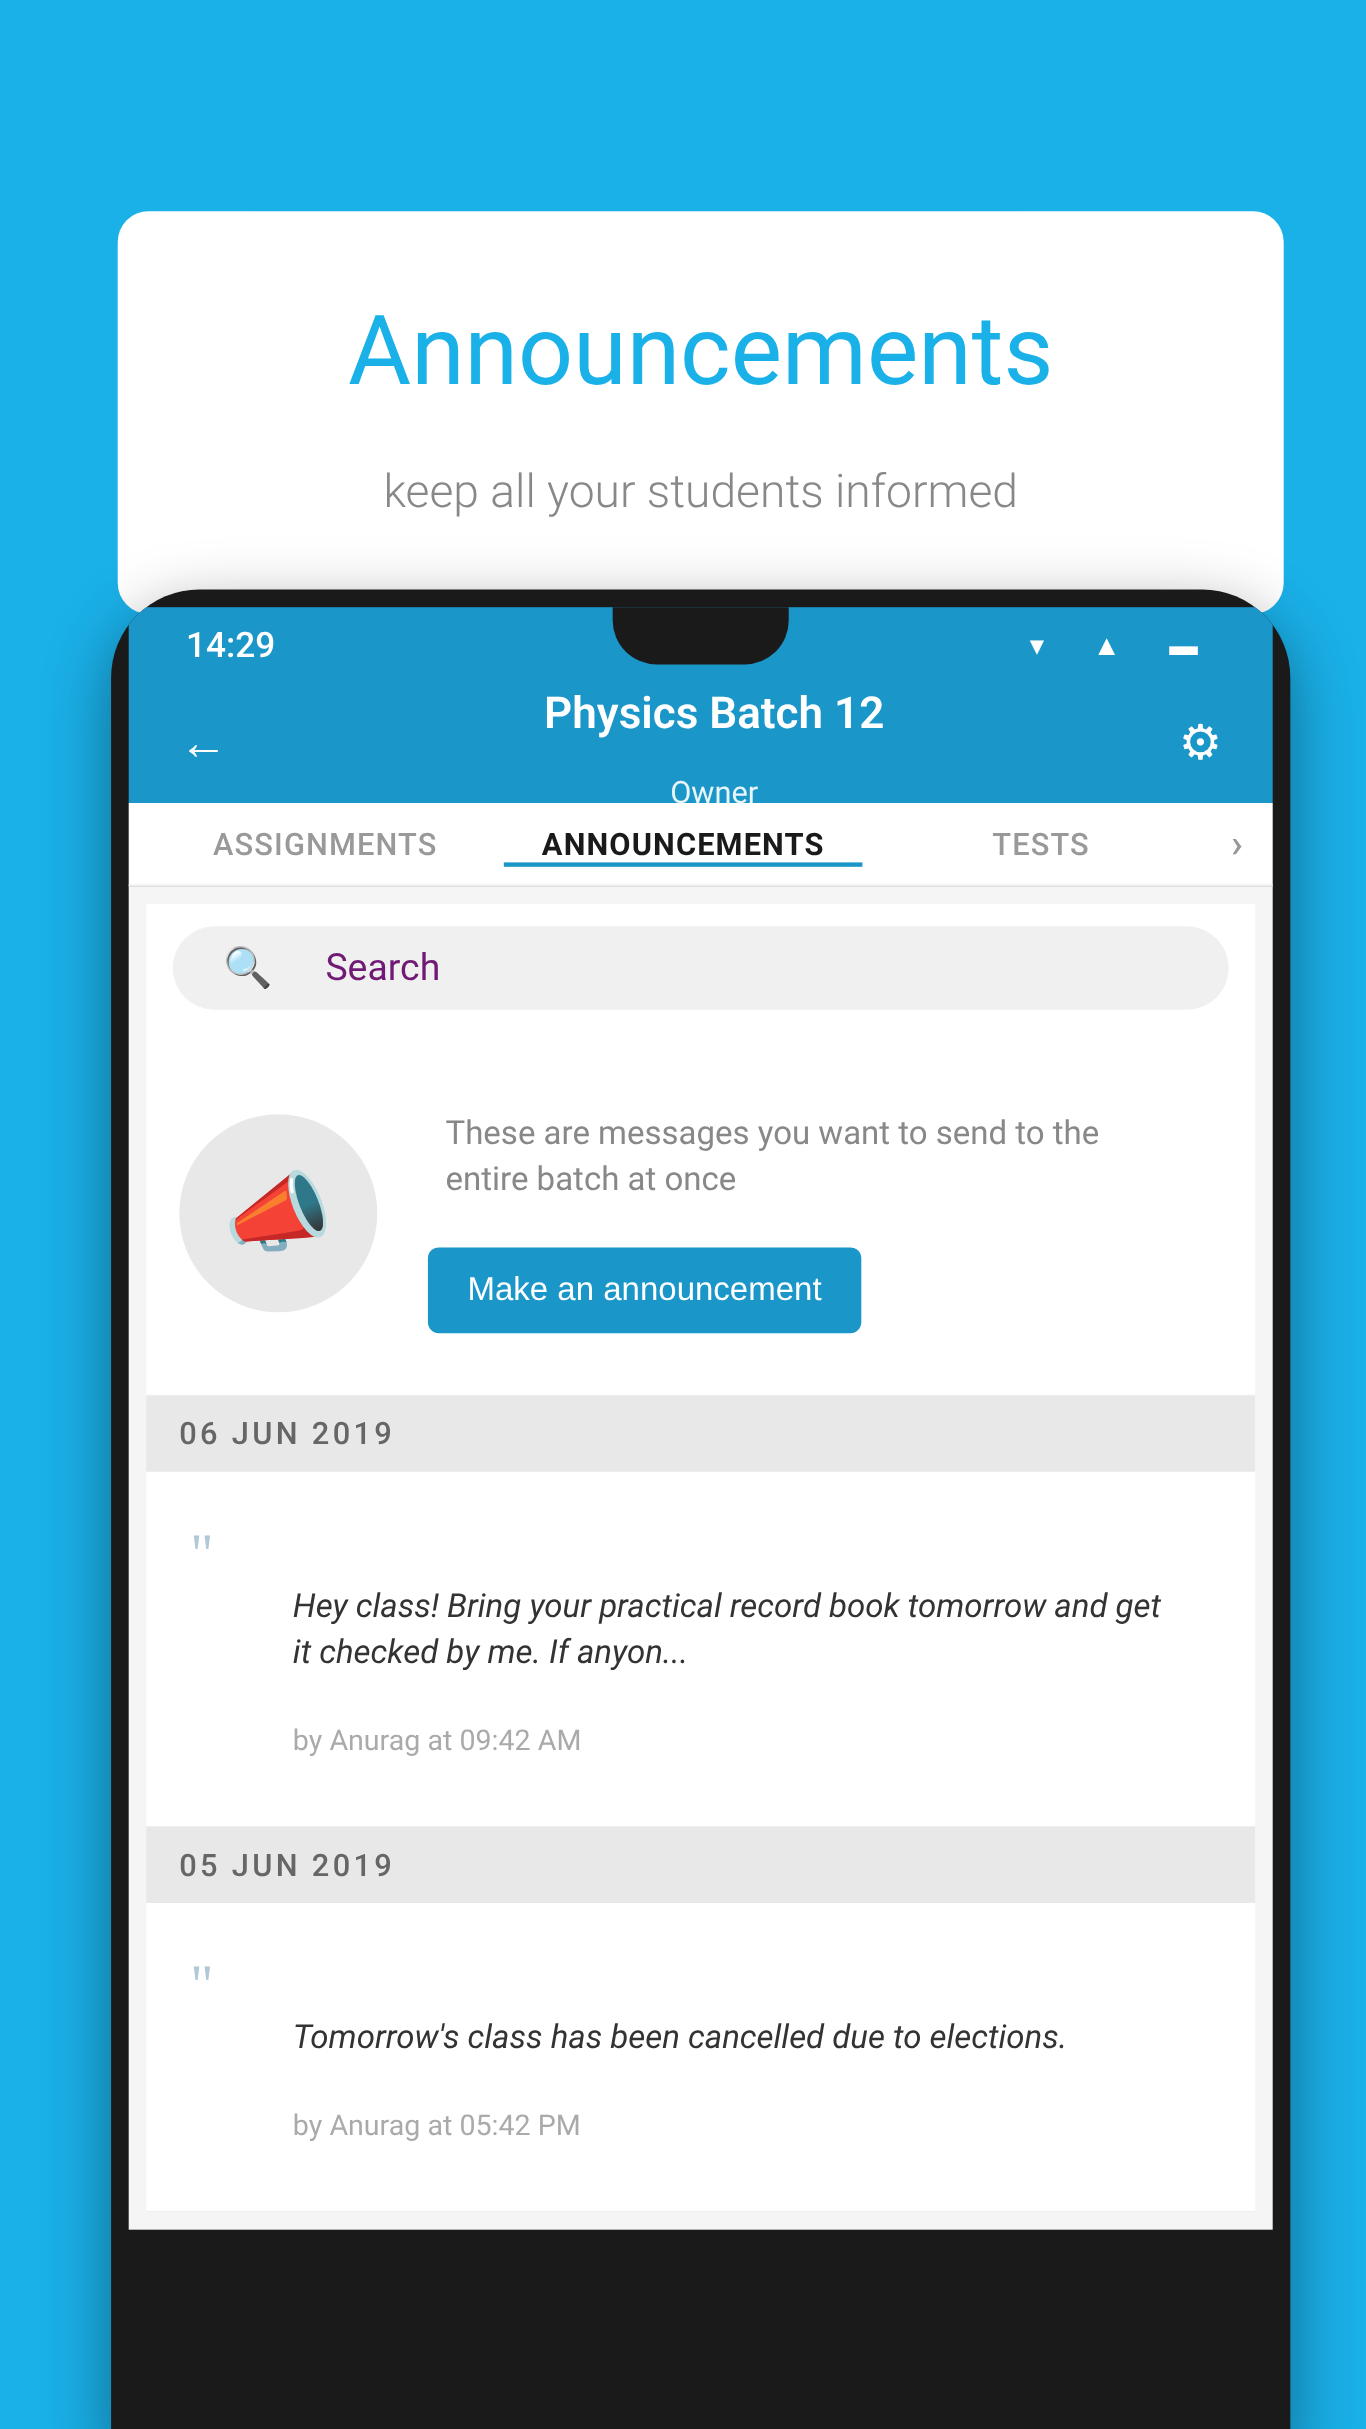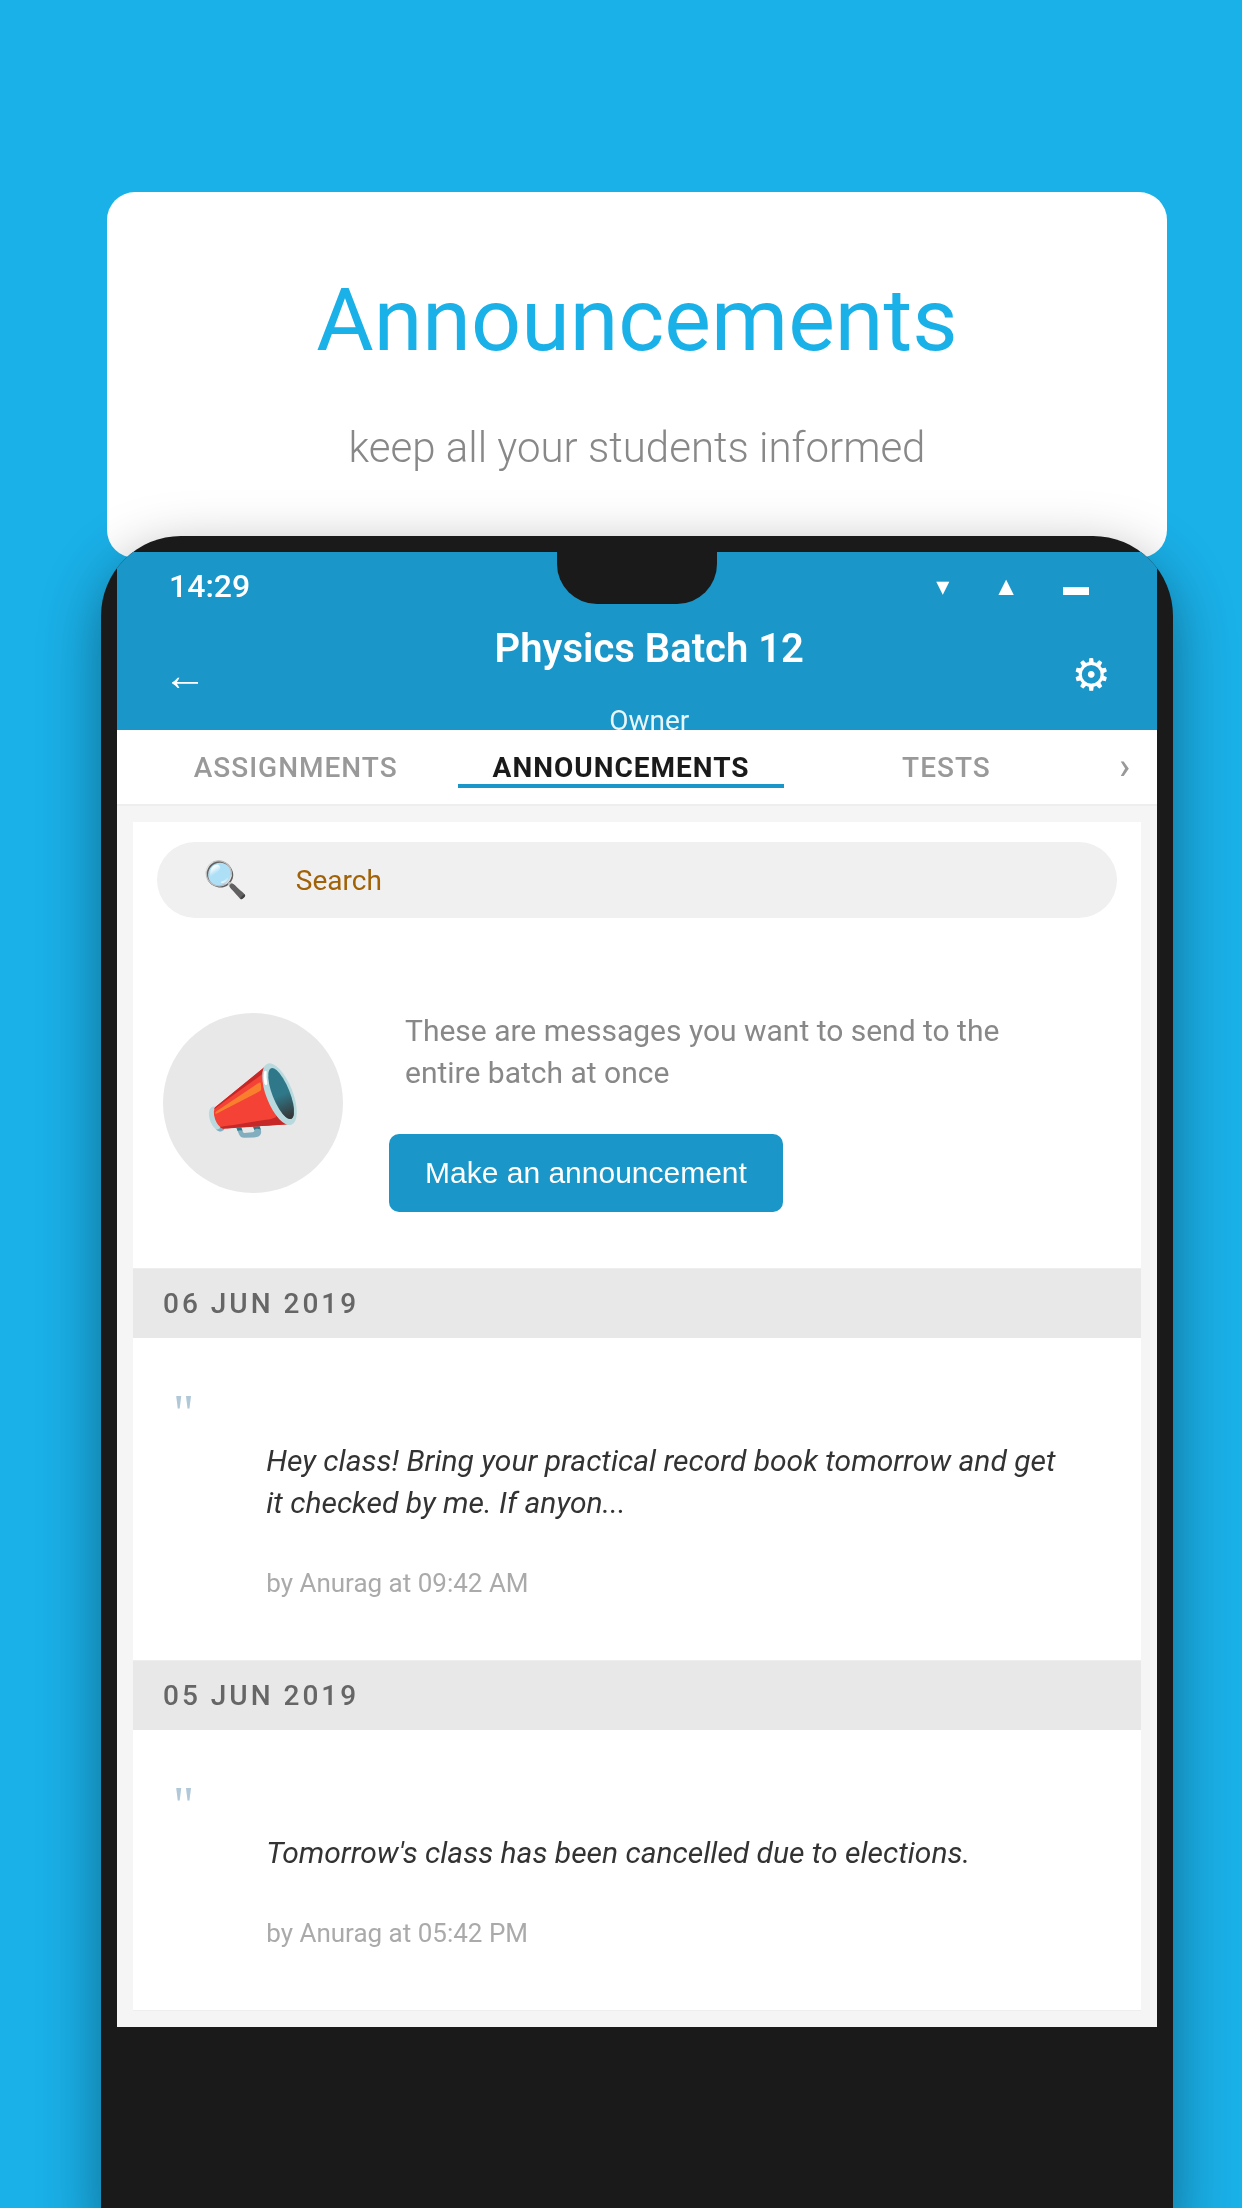--- a/index.html
+++ b/index.html
@@ -206,22 +206,22 @@
       padding: 0 30px;
       gap: 16px;
     }
 
     .search-icon-wrap {
       color: #888;
       font-size: 36px;
     }
 
     .search-placeholder {
-      color: #a16207;
-      font-size: 28px;
+      color: #701a75;
+      font-size: 34px;
     }
 
     
     .promo-card {
       background: white;
       padding: 40px 30px;
       display: flex;
       align-items: center;
       gap: 30px;
       border-bottom: 1px solid #eee;

